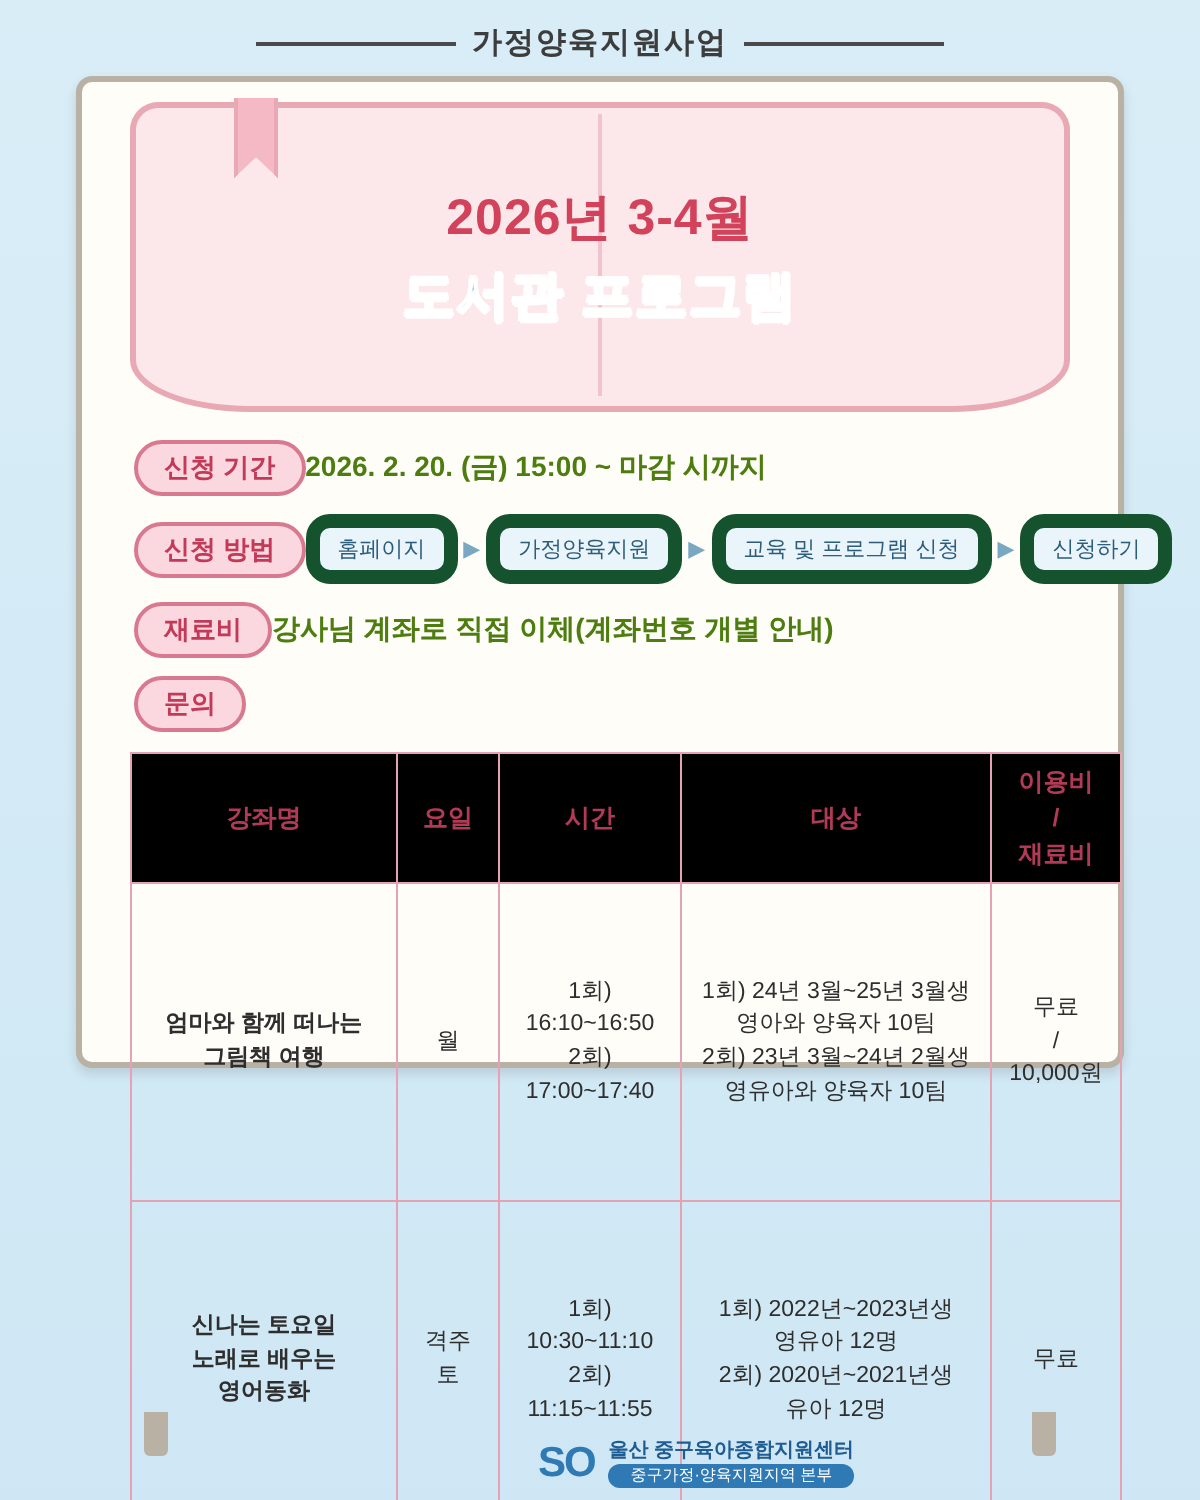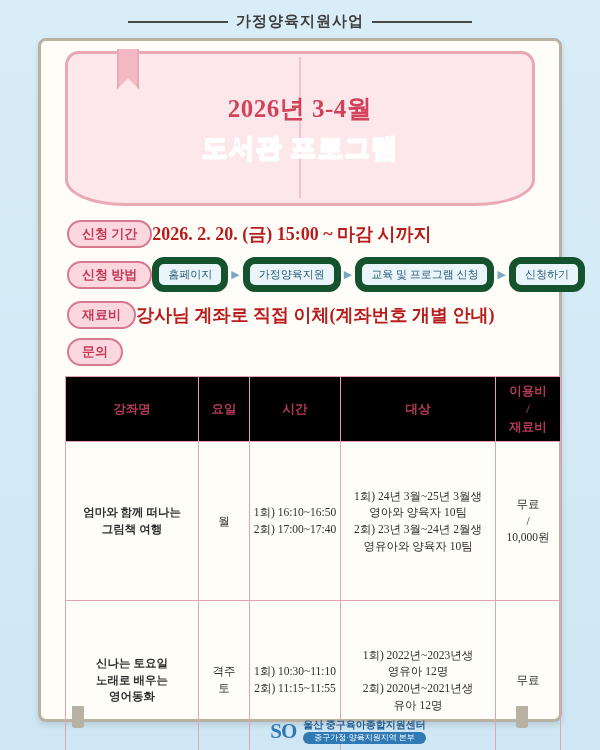--- a/index.html
+++ b/index.html
@@ -12,21 +12,20 @@
     font-family: "Liberation Sans", sans-serif;
     background: #d8ecf6;
     overflow: hidden;
   }
   .page {
     position: relative;
     width: 600px;
     height: 750px;
     background: linear-gradient(180deg, #d9edf7 0%, #d3eaf6 55%, #cfe7f4 100%);
     box-sizing: border-box;
-    font-family: Liberation Serif, serif;
   }
   
   .ribbon {
     position: absolute;
     top: 12px;
     left: 0;
     width: 600px;
     display: flex;
     align-items: center;
     justify-content: center;
@@ -43,21 +42,21 @@
     color: #3d3d3d;
     letter-spacing: 1px;
     white-space: nowrap;
   }
   
   .board {
     position: absolute;
     top: 38px;
     left: 38px;
     width: 524px;
-    height: 684px;
+    height: 496px;
     background: #fffdf7;
     border: 3px solid #b9b1a4;
     border-radius: 8px;
     box-sizing: border-box;
     box-shadow: 0 3px 6px rgba(0,0,0,0.12);
   }
   .legs {
     position: absolute;
     top: 706px;
     left: 0;
@@ -157,22 +156,22 @@
     background: #fbd8e0;
     border: 2px solid #d9798f;
     color: #c23a57;
     font-size: 13px;
     font-weight: bold;
     border-radius: 14px;
     padding: 3px 13px;
     white-space: nowrap;
   }
   .info-text {
-    font-size: 18px;
-    color: #b91c1c;
+    font-size: 14px;
+    color: #4d7c0f;
     font-weight: bold;
     white-space: nowrap;
   }
   .steps {
     display: flex;
     align-items: center;
     gap: 3px;
   }
   .step {
     background: #eaf4fb;

